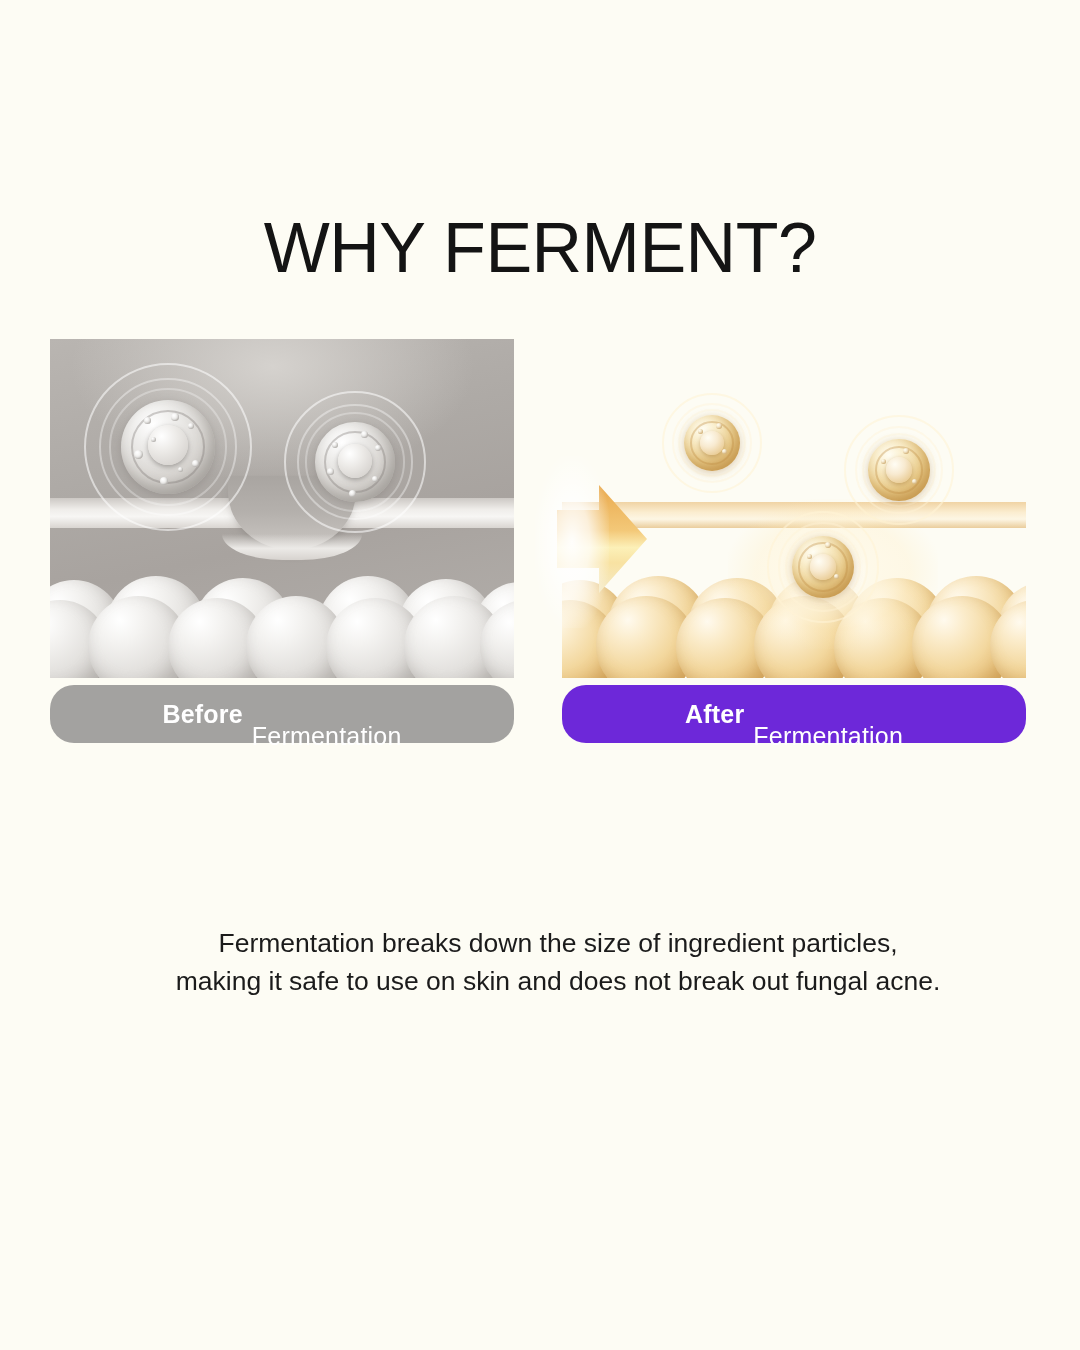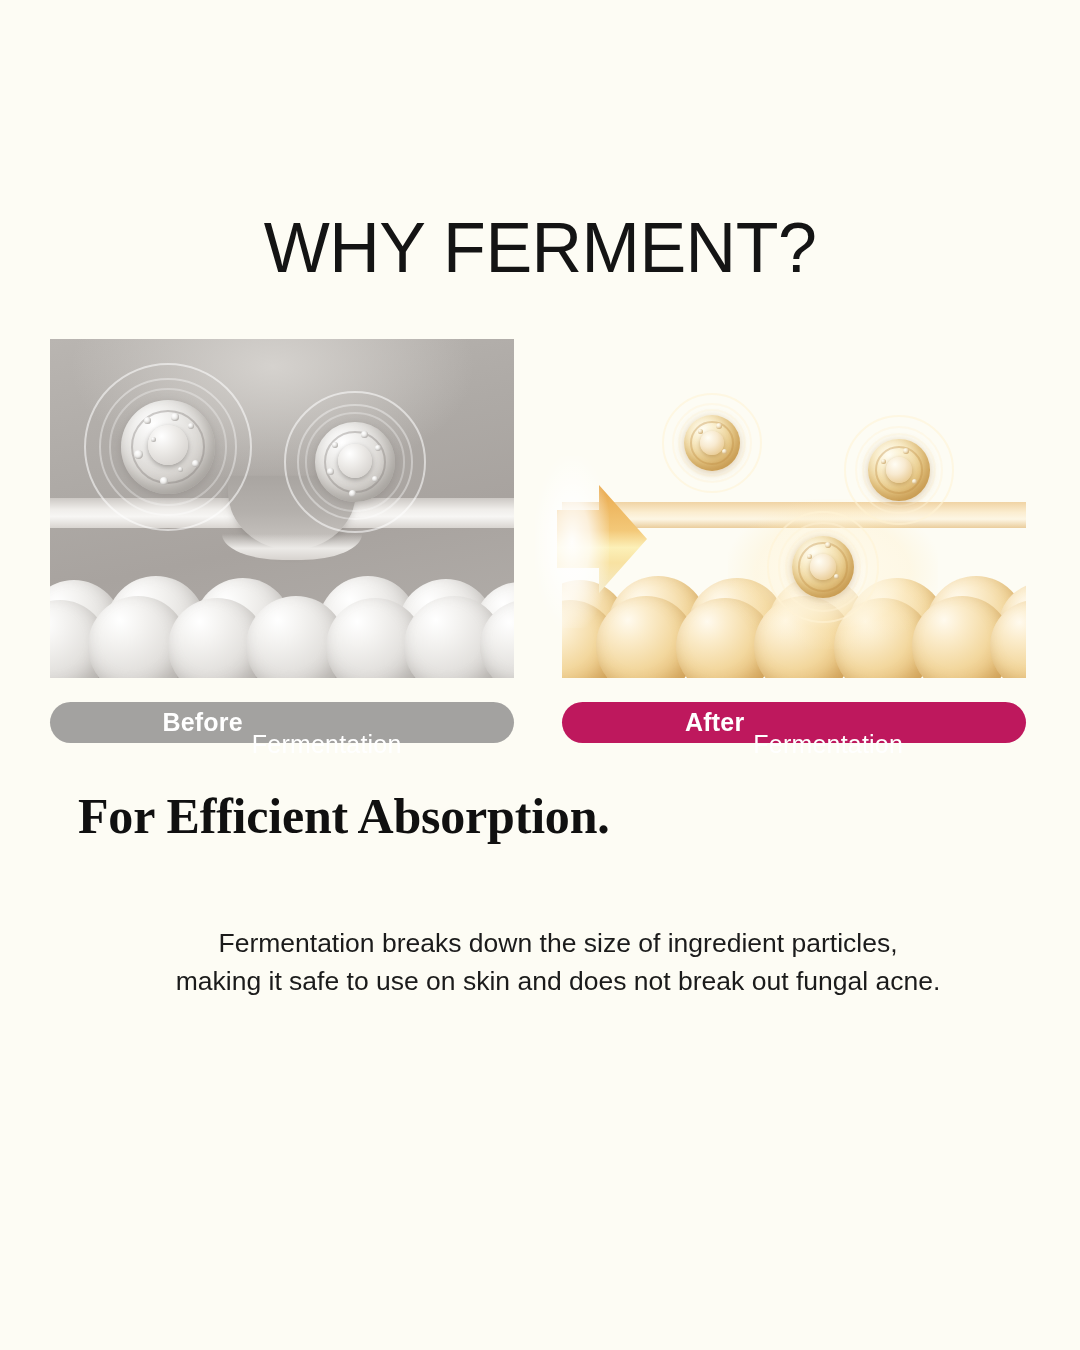--- a/index.html
+++ b/index.html
@@ -182,29 +182,29 @@
   }
   .arrow-glow {
     position:absolute; left:30px; top:-24px;
     width:74px; height:172px;
     background:radial-gradient(ellipse at center, rgba(255,255,255,.96) 0%, rgba(255,255,255,.75) 34%, rgba(255,255,255,0) 76%);
   }
 
   
   .caption {
     position:absolute; left:0; bottom:0;
-    width:464px; height:41px;
+    width:464px; height:58px;
     display:flex; align-items:center; justify-content:center;
     color:#ffffff;
     font-size:25px;
     letter-spacing:.2px;
     border-radius:24px;
   }
   .caption.grey  { background:#A3A2A0; }
-  .caption.brown { background:#be185d; }
+  .caption.brown { background:#6d28d9; }
   .caption b { font-weight:700; margin-right:9px; }
   .caption span { font-weight:400;margin-top:44px; }
 
   
   .headline {
     position:absolute;
     left:78px; top:785px; width:920px;
     font-family:"Liberation Serif", serif;
     font-weight:700;
     font-size:50px;
@@ -377,19 +377,18 @@
           <stop offset="72%" stop-color="#F8E2A2"></stop>
           <stop offset="100%" stop-color="#F5EBC8"></stop>
         </linearGradient>
       </defs>
       <polygon points="52,30 94,30 94,5 142,59 94,113 94,88 52,88" fill="url(#agrad)"></polygon>
     </svg>
   </div>
 </div>
 
 <div class="headline">
-  <div>For Efficient Absorption.</div>
 </div>
 
 <div class="body-copy">
   <p>Fermentation breaks down the size of ingredient particles,</p>
   <p>making it safe to use on skin and does not break out fungal acne.</p>
 </div>
 
 </body></html>

